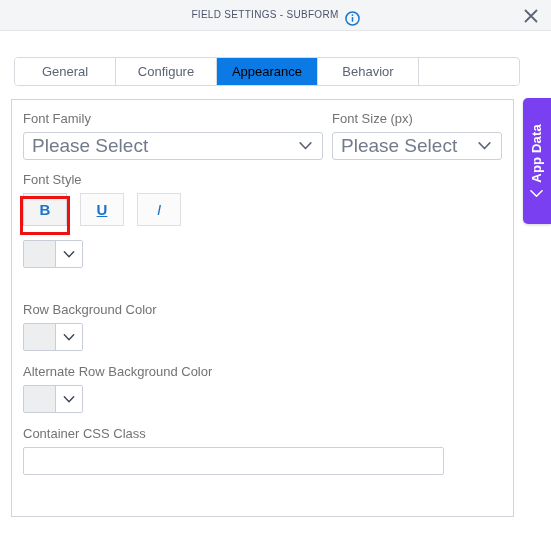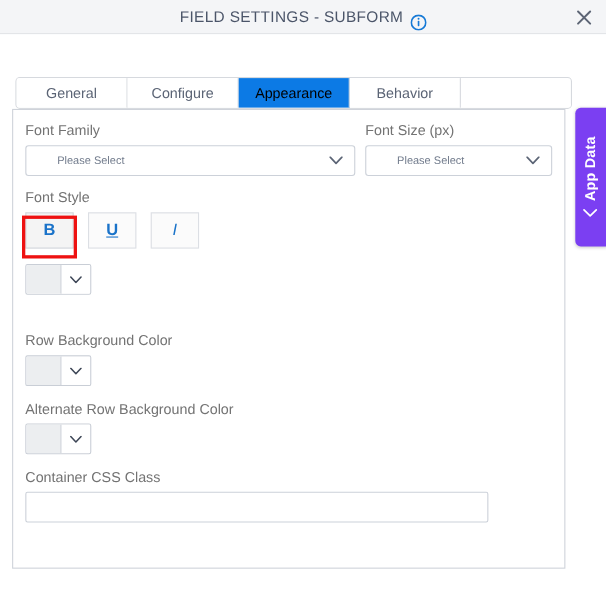--- a/index.html
+++ b/index.html
@@ -25,21 +25,21 @@
     border-bottom: 1px solid #e3e5e8;
     box-sizing: border-box;
   }
   .titlebar-title {
     position: absolute;
     left: 0; top: 0;
     width: 551px;
     height: 30px;
     line-height: 30px;
     text-align: center;
-    font-size: 14px;
+    font-size: 10px;
     letter-spacing: 0.3px;
     color: #4b5569;
     font-weight: 400;
     white-space: nowrap;
   }
   .title-wrap {
     display: inline-flex;
     align-items: center;
     gap: 6px;
   }
@@ -55,21 +55,21 @@
     top: 6px;
     width: 20px;
     height: 20px;
     cursor: pointer;
   }
 
   
   .tabbar {
     position: absolute;
     left: 14px;
-    top: 70px;
+    top: 57px;
     width: 506px;
     height: 29px;
     display: flex;
     border: 1px solid #d6d9de;
     border-radius: 4px;
     overflow: hidden;
     background: #ffffff;
     box-sizing: border-box;
   }
   .tab {
@@ -117,27 +117,26 @@
     height: 28px;
     border: 1px solid #ccd1d9;
     border-radius: 3px;
     background: #ffffff;
     box-sizing: border-box;
     display: flex;
     align-items: center;
     cursor: pointer;
   }
   .select-value {
-    font-size: 10px;
+    font-size: 19px;
     color: #717b8c;
     padding-left: 8px;
     flex: 1;
     white-space: nowrap;
     overflow: hidden;
-    margin-left: 20px;
   }
   .chev {
     width: 22px;
     display: flex;
     align-items: center;
     justify-content: center;
     padding-right: 6px;
   }
 
   

